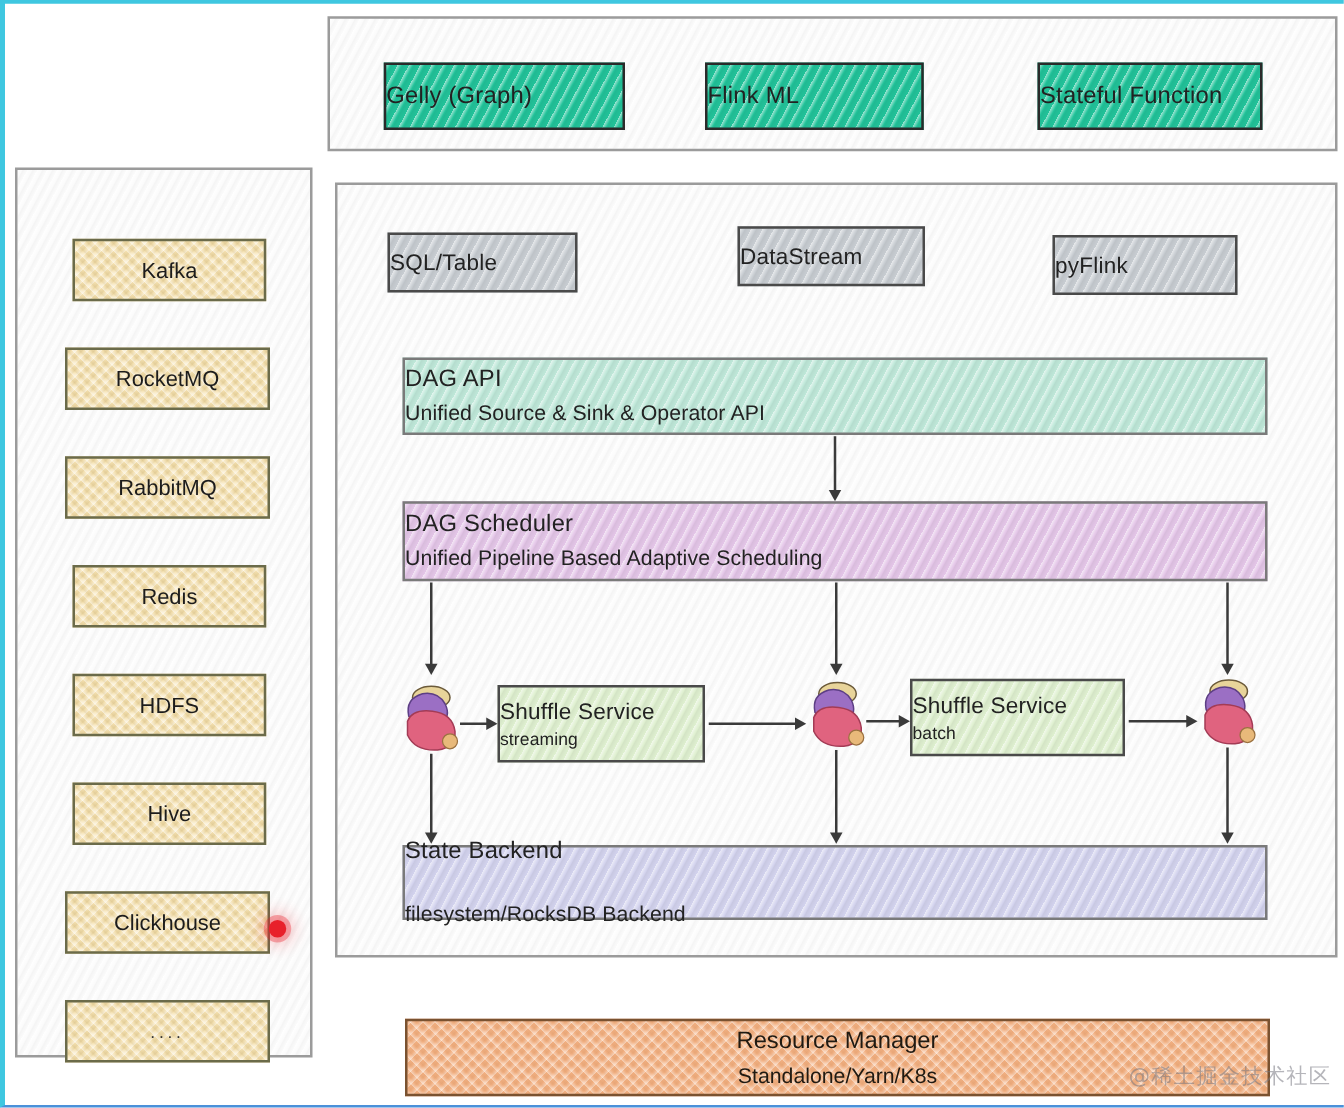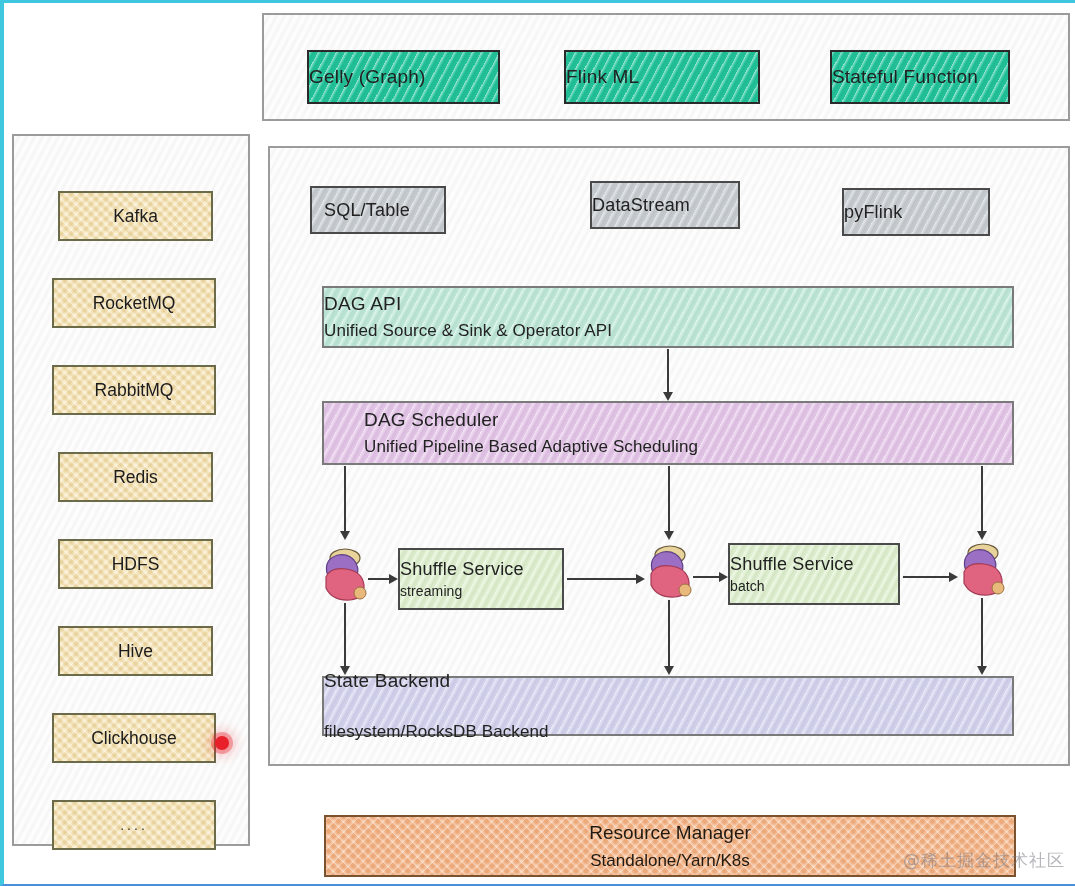--- a/index.html
+++ b/index.html
@@ -49,34 +49,34 @@
     background-image:
       repeating-linear-gradient(118deg, rgba(255,255,255,0.55) 0px, rgba(255,255,255,0) 3px, rgba(0,0,0,0.05) 4px, rgba(255,255,255,0) 8px);
   }
   .box .title { font-size: 19px; letter-spacing: .2px; line-height: 1.15; }
   .box .sub   { font-size: 17px; margin-top: 7px; letter-spacing: .1px; }
 
   
   .lib-box { background-color: #22c39a; border-color: #2a2a2a; height: 54px; top: 35px; }
   .lib-box .title { font-size: 19px; }
   #lib-0 { left: 43px;  width: 193px; }
-  #lib-1 { left: 300px; width: 196px; }
+  #lib-1 { left: 300px; width: 175px; }
   #lib-2 { left: 566px; width: 180px; }
 
   
   .api-box { background-color: #c8cdd2; border-color: #4a4a4a; height: 48px; }
   .api-box .title { font-size: 18px; }
-  #api-0 { left: 40px;  top: 38px; width: 136px; padding-left: 12px; }
+  #api-0 { left: 40px;  top: 38px; width: 152px; }
   #api-1 { left: 320px; top: 33px; width: 150px; }
   #api-2 { left: 572px; top: 40px; width: 148px; }
 
   
   .band { width: 692px; left: 52px; height: 62px; }
   #band-dag-api   { top: 138px; background-color: #bfe8d9; border-color: #7a7a7a; }
-  #band-scheduler { top: 253px; background-color: #e4c6e8; border-color: #7a7a7a; height: 64px; padding-left: 40px; }
+  #band-scheduler { top: 253px; background-color: #e4c6e8; border-color: #7a7a7a; height: 64px; }
   #band-state     { top: 528px; background-color: #d3d3ee; border-color: #7a7a7a; height: 60px; gap: 24px; }
 
   
   .shuffle-box { background-color: #dff0d0; border-color: #4a4a4a; height: 62px; }
   .shuffle-box .title { font-size: 18px; }
   .shuffle-box .sub { font-size: 14px; margin-top: 4px; }
   #shuffle-0 { left: 128px; top: 400px; width: 166px; }
   #shuffle-1 { left: 458px; top: 395px; width: 172px; }
 
   

